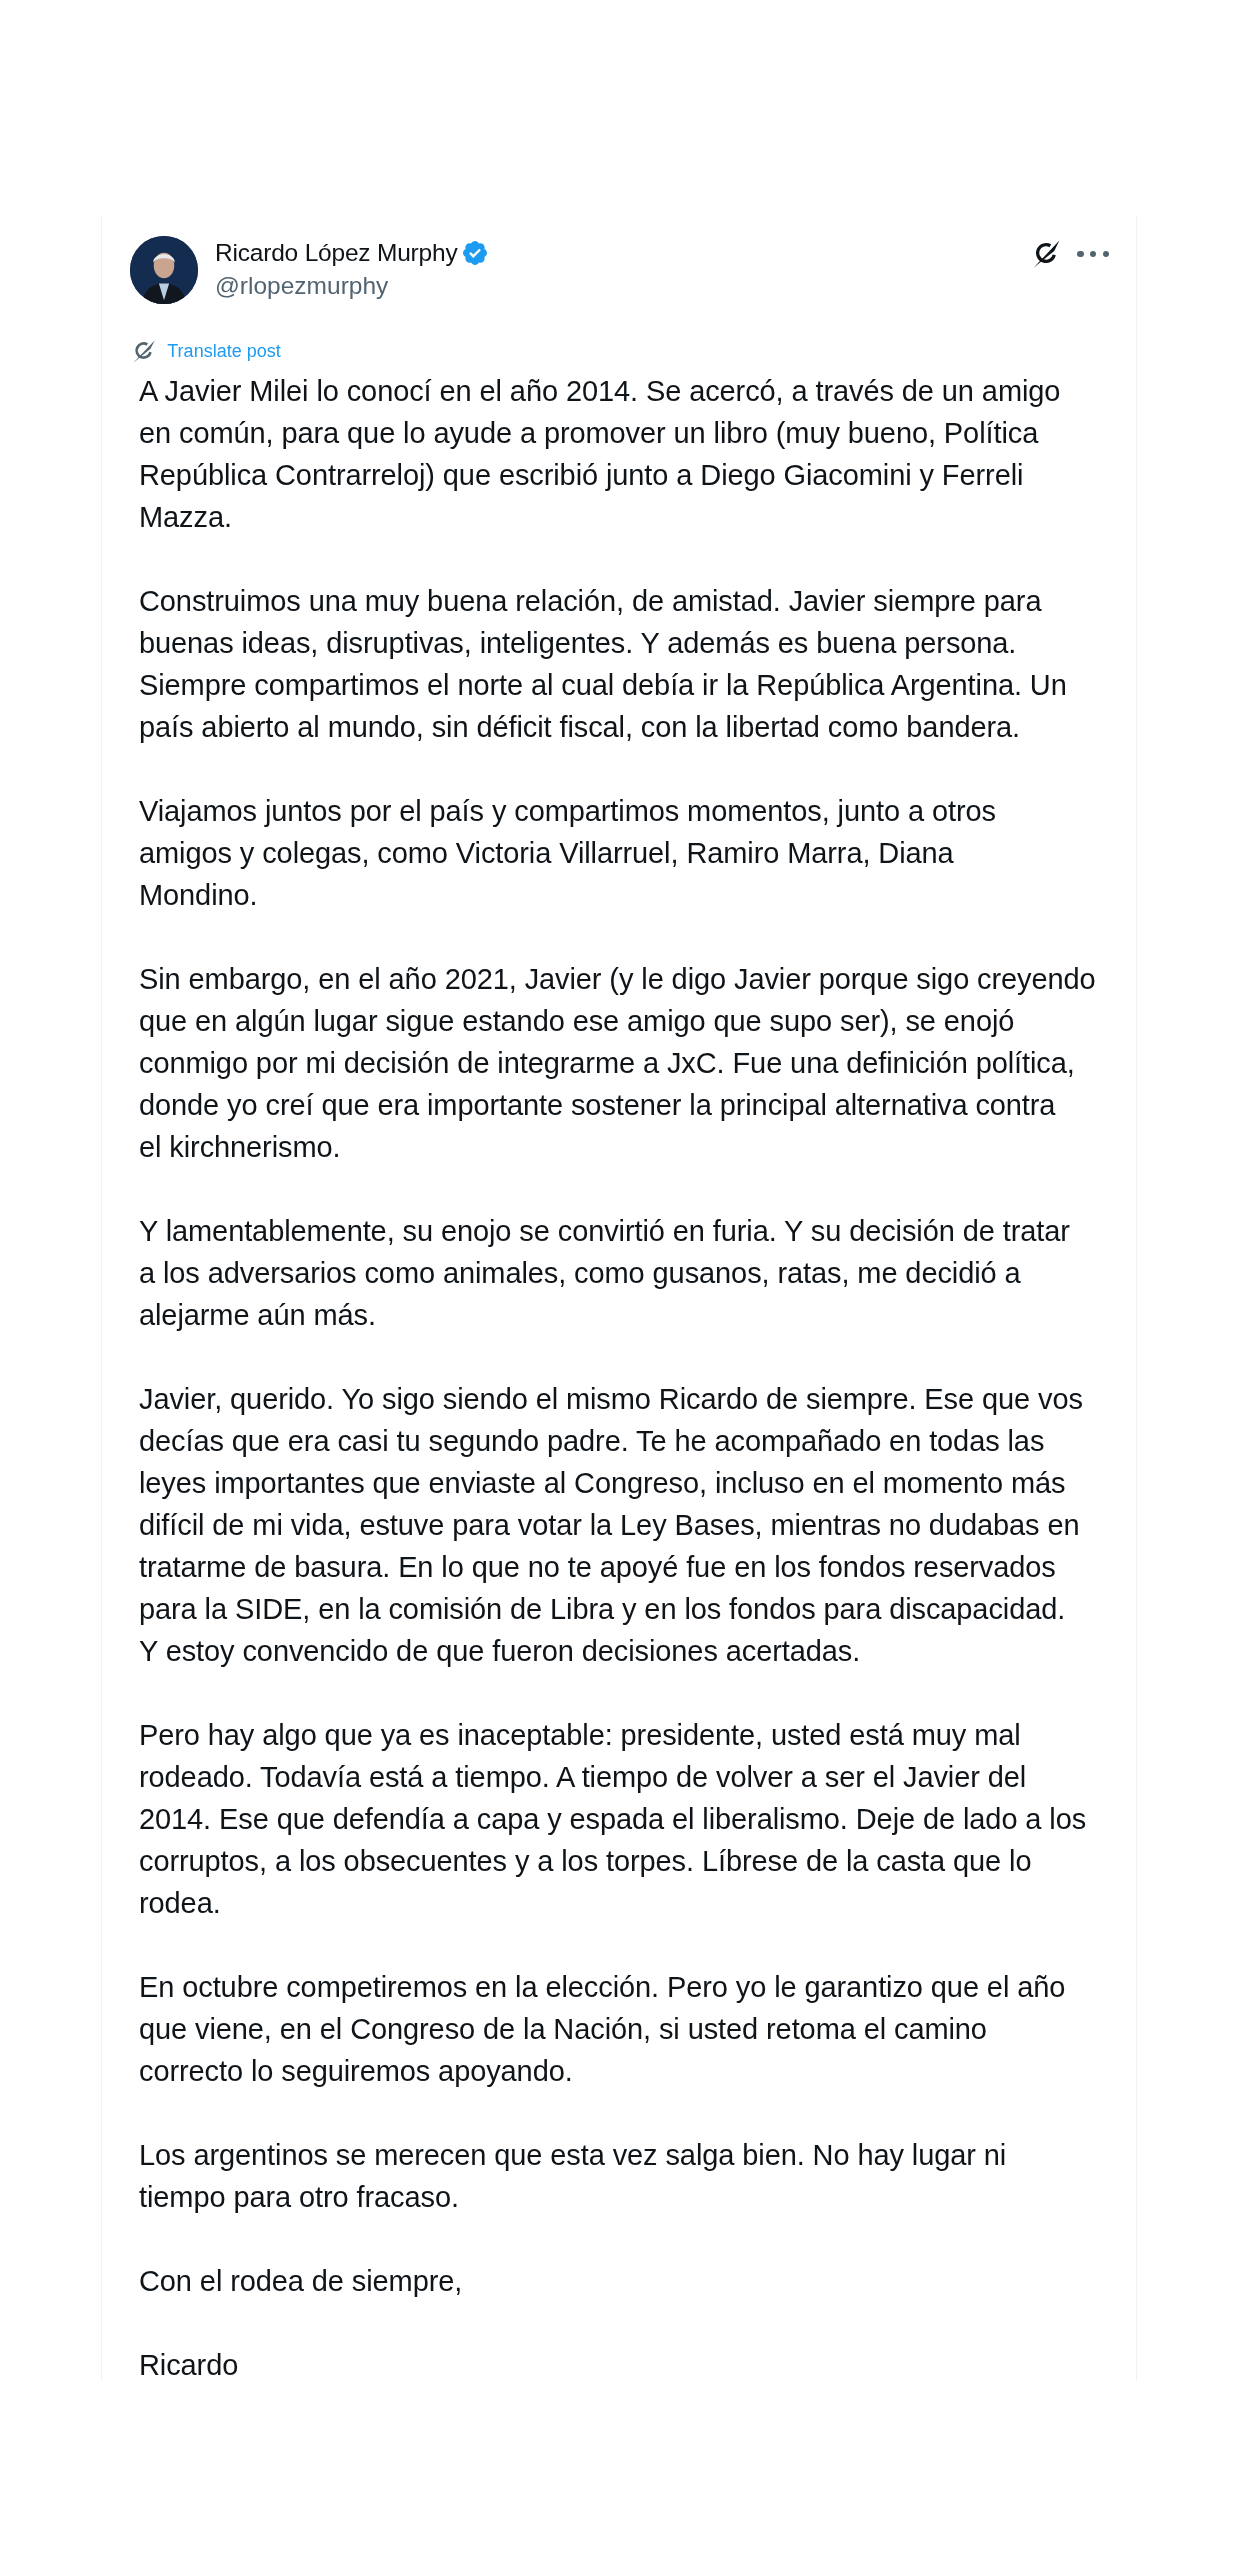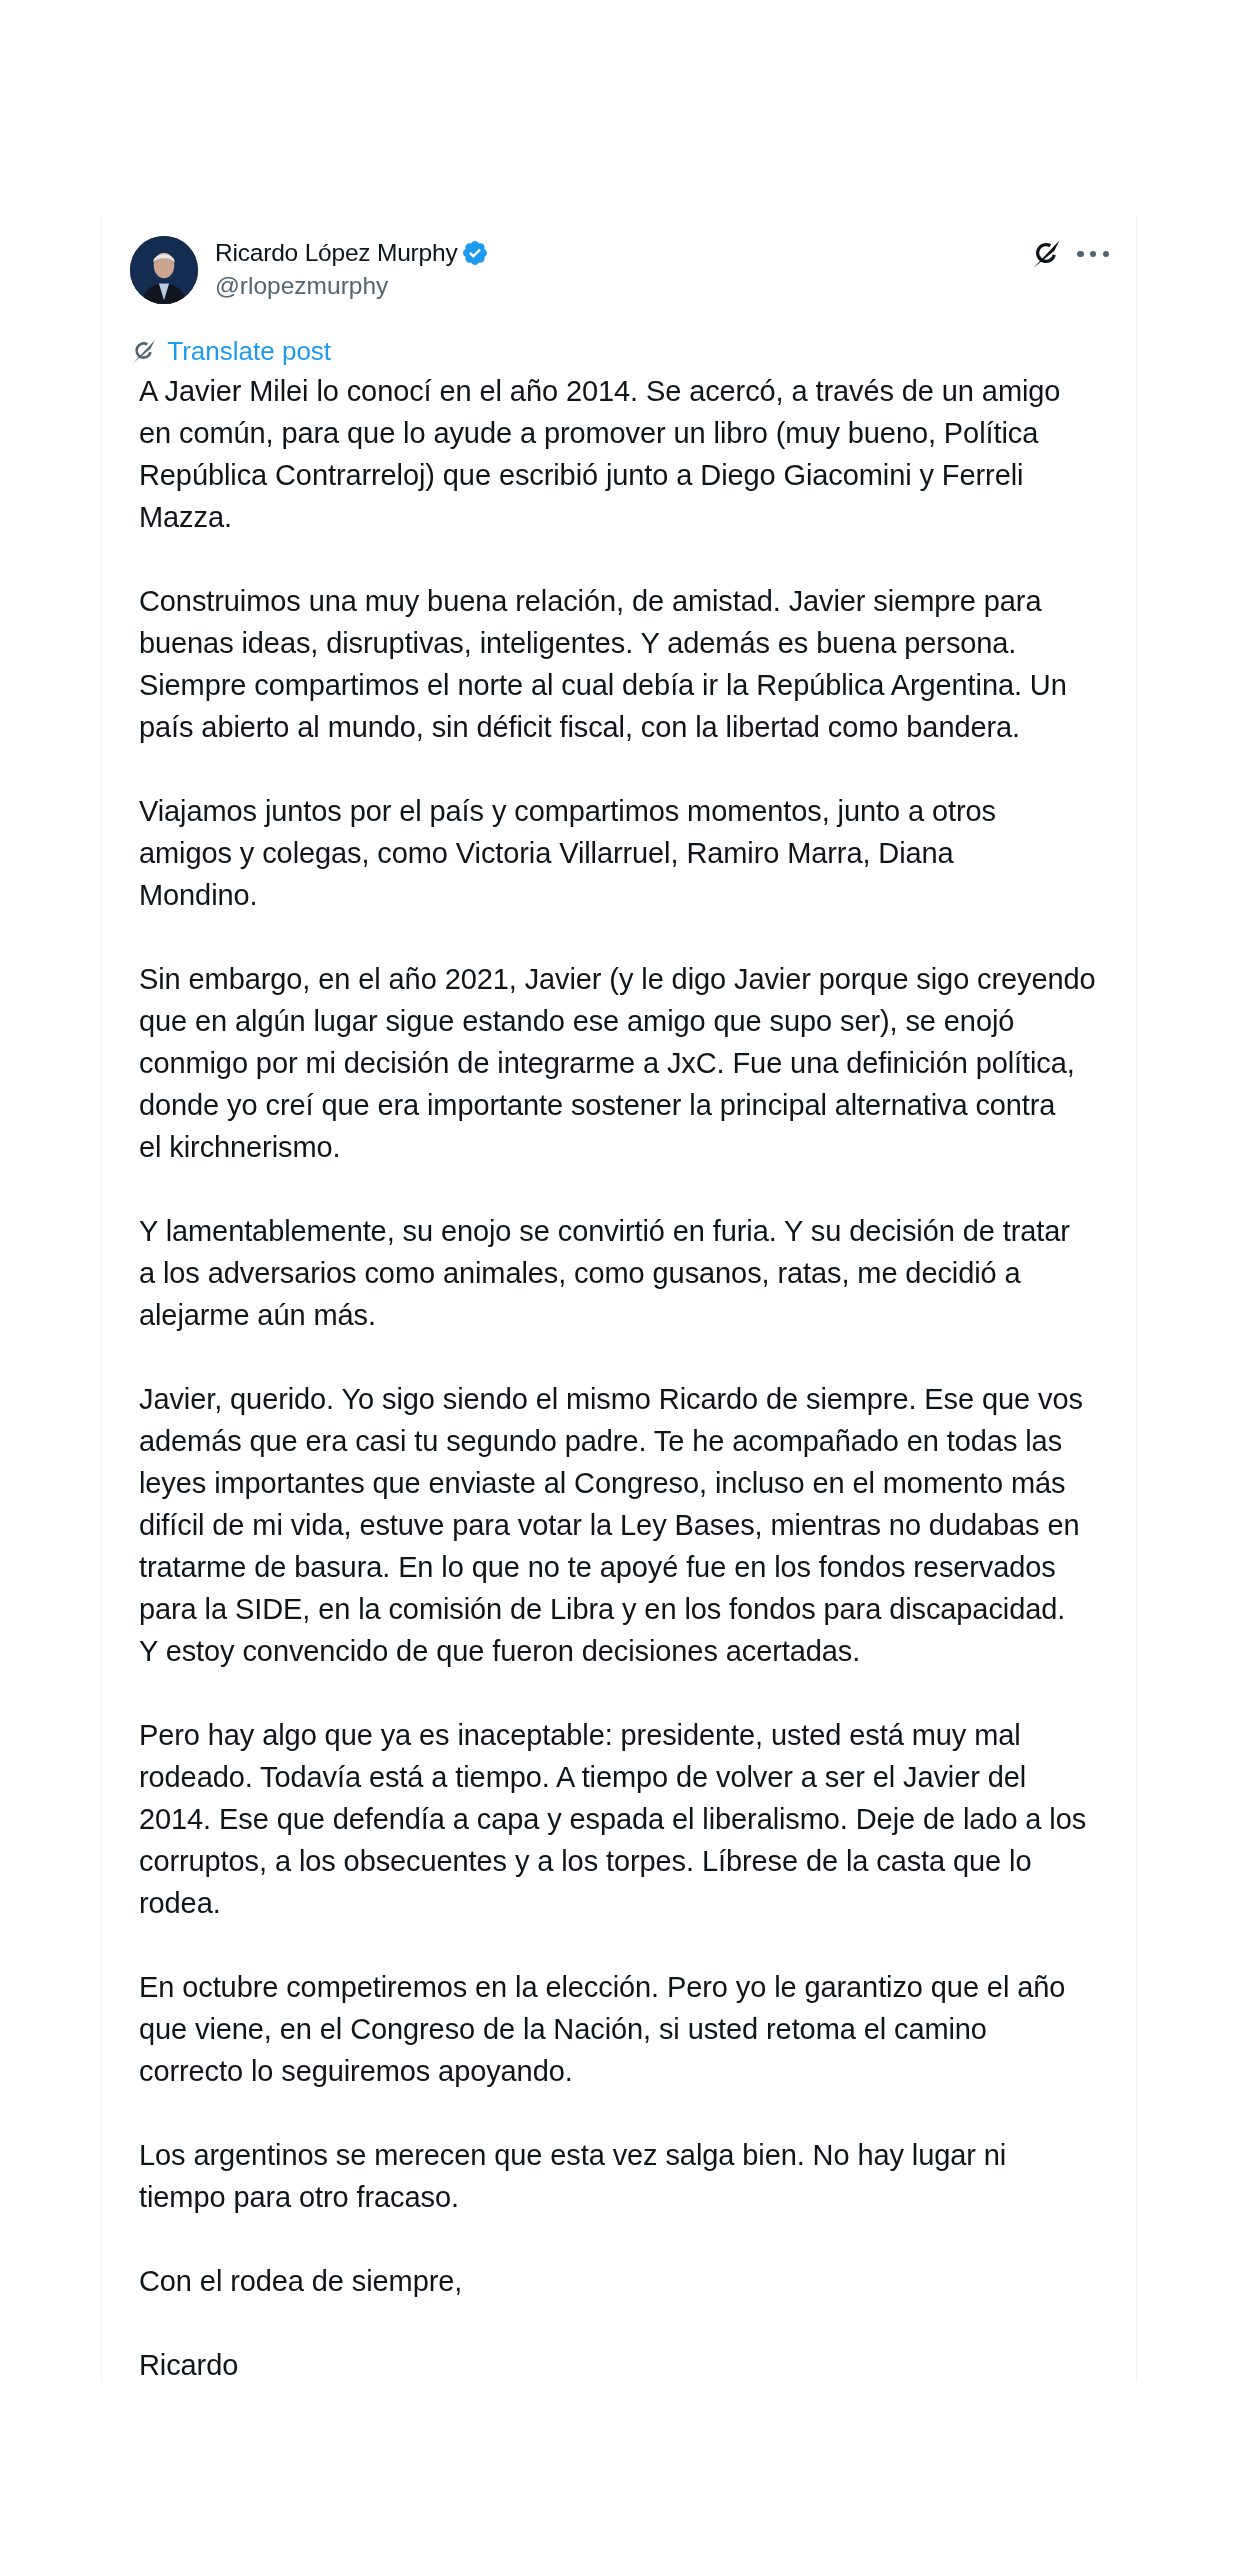--- a/index.html
+++ b/index.html
@@ -12,21 +12,21 @@
   .avatar svg { width: 100%; height: 100%; display: block; }
   .name-row { position: absolute; left: 215px; top: 238px; display: flex; align-items: center; height: 30px; }
   .name { font-weight: 400; font-size: 24.5px; line-height: 30px; letter-spacing: -0.2px; color: #0f1419; white-space: nowrap; }
   .verified { width: 28px; height: 28px; margin-left: 3.9px; display: inline-block; }
   .handle { position: absolute; left: 215px; top: 271px; font-size: 24.5px; line-height: 30px; color: #536471; white-space: nowrap; }
   .grok { position: absolute; left: 1031px; top: 238px; width: 31px; height: 31px; cursor: pointer; }
   .more { position: absolute; left: 1077px; top: 243px; width: 32px; height: 22px; display:flex; align-items:center; justify-content:space-between; cursor:pointer; }
   .more span { width: 6.5px; height: 6.5px; border-radius: 50%; background: #536471; display:block; }
   .translate { position: absolute; left: 131px; top: 337px; display: flex; align-items: center; height: 28px; cursor: pointer; }
   .translate-icon { width: 26px; height: 26px; margin-right: 10.3px; }
-  .translate-label { font-size: 26px; color: #1d9bf0; line-height: 28px; white-space: nowrap; }
+  .translate-label { font-size: 18px; color: #1d9bf0; line-height: 28px; white-space: nowrap; }
   .body { position: absolute; left: 139px; top: 370px; width: 994px; font-size: 29px; line-height: 42px;
           color: #0f1419; letter-spacing: -0.1px; }
   .para { margin: 0 0 42px 0; }
   .para:last-child { margin-bottom: 0; }
   .line { display: block; white-space: nowrap; }
 </style>
 </head>
 <body>
 
 <div class="card"></div>
@@ -98,21 +98,21 @@
       <span class="line">donde yo creí que era importante sostener la principal alternativa contra</span>
       <span class="line">el kirchnerismo.</span>
     </div>
     <div class="para">
       <span class="line">Y lamentablemente, su enojo se convirtió en furia. Y su decisión de tratar</span>
       <span class="line">a los adversarios como animales, como gusanos, ratas, me decidió a</span>
       <span class="line">alejarme aún más.</span>
     </div>
     <div class="para">
       <span class="line">Javier, querido. Yo sigo siendo el mismo Ricardo de siempre. Ese que vos</span>
-      <span class="line">además que era casi tu segundo padre. Te he acompañado en todas las</span>
+      <span class="line">decías que era casi tu segundo padre. Te he acompañado en todas las</span>
       <span class="line">leyes importantes que enviaste al Congreso, incluso en el momento más</span>
       <span class="line">difícil de mi vida, estuve para votar la Ley Bases, mientras no dudabas en</span>
       <span class="line">tratarme de basura. En lo que no te apoyé fue en los fondos reservados</span>
       <span class="line">para la SIDE, en la comisión de Libra y en los fondos para discapacidad.</span>
       <span class="line">Y estoy convencido de que fueron decisiones acertadas.</span>
     </div>
     <div class="para">
       <span class="line">Pero hay algo que ya es inaceptable: presidente, usted está muy mal</span>
       <span class="line">rodeado. Todavía está a tiempo. A tiempo de volver a ser el Javier del</span>
       <span class="line">2014. Ese que defendía a capa y espada el liberalismo. Deje de lado a los</span>

